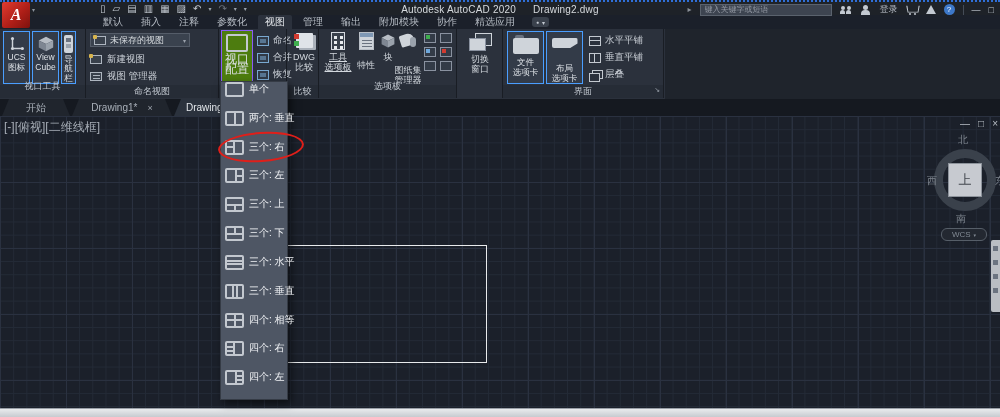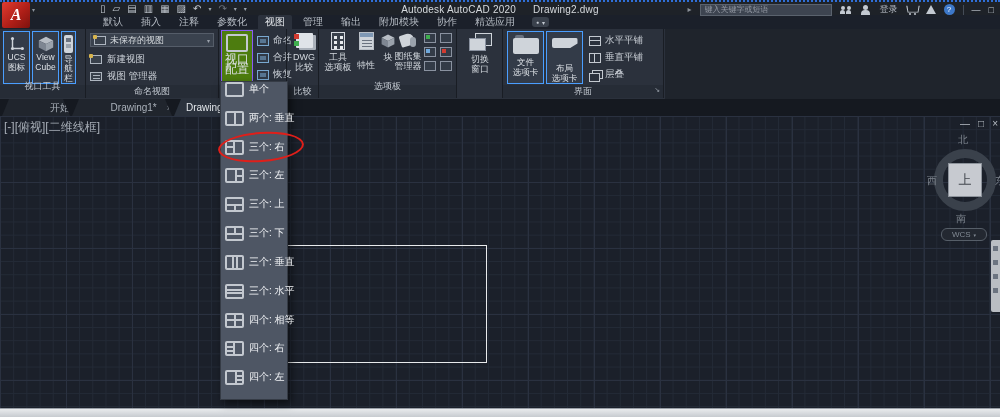--- a/index.html
+++ b/index.html
@@ -73,21 +73,21 @@
   .tbtn { position:absolute; top:2px; height:53px; border:1px solid #4a9eff; background:#333b48;
     display:flex; flex-direction:column; align-items:center; justify-content:flex-start;
     padding-top:3px; font-size:8.5px; line-height:9.5px; color:#dde1e6; text-align:center; }
   .btn-plain { position:absolute; display:flex; flex-direction:column; align-items:center;
     font-size:9px; line-height:10px; color:#d3d8de; text-align:center;justify-content:flex-end; }
 
   .navbar-ic { width:9px; height:18px; background:#cfd4da; border-radius:2px; position:relative; }
   .navbar-ic::before { content:""; position:absolute; left:2px; top:3px; width:5px; height:4px; background:#6b7380; }
   .navbar-ic::after  { content:""; position:absolute; left:2px; top:9px; width:5px; height:4px; background:#9aa2ac; }
 
-  .nvdrop { position:absolute; left:90px; top:4px; width:124px; height:14px; background:#3a424e;
+  .nvdrop { position:absolute; left:90px; top:4px; width:100px; height:14px; background:#3a424e;
     border:1px solid #555d69; display:flex; align-items:center; gap:4px; padding:0 3px;
     font-size:9px; color:#d6dade; }
   .nvdrop .c { margin-left:auto; font-size:6px; color:#9aa1ab; }
   .nv-ic { width:12px; height:9px; border:1px solid #aeb6c0; background:#39414c; position:relative; flex:0 0 auto; }
   .nv-ic.star::before { content:""; position:absolute; left:-2px; top:-2px; width:4px; height:4px;
     background:#d8b54e; border-radius:1px; }
   .nv-ic.lines::before { content:""; position:absolute; left:2px; top:2px; width:7px; height:1px;
     background:#aeb6c0; box-shadow:0 3px 0 #aeb6c0; }
   .nvrow { position:absolute; left:90px; display:flex; align-items:center; gap:5px;
     font-size:9.5px; color:#ccd1d8; }
@@ -144,21 +144,21 @@
   .tile-ic.v::before { content:""; position:absolute; top:0; bottom:0; left:50%; margin-left:-1px; width:1px; background:#c3c8cf; }
   .tile-ic.casc { border:none; }
   .tile-ic.casc::before { content:""; position:absolute; left:3px; top:0; width:9px; height:7px; border:1px solid #c3c8cf; }
   .tile-ic.casc::after { content:""; position:absolute; left:0; top:3px; width:9px; height:7px;
     border:1px solid #c3c8cf; background:#2b313c; }
   .launcher { position:absolute; right:3px; top:1px; font-size:7px; color:#9aa1ab; }
 
   
   .ftabs { position:absolute; left:0; top:99px; width:1000px; height:17px; background:#151920; }
   .ftab { position:absolute; top:0; height:17px; background:#20252d; color:#a9b0b9; font-size:10px;
-    display:flex; align-items:center; justify-content:flex-end; gap:10px;
+    display:flex; align-items:center; justify-content:center; gap:10px;
     clip-path:polygon(7px 0, calc(100% - 7px) 0, 100% 100%, 0 100%); }
   .ftab.active { background:#2b323d; color:#e3e7eb; justify-content:flex-start; padding-left:12px; }
   .ftab .x { font-size:9px; color:#9aa1aa; }
 
   
   .canvas { position:absolute; left:0; top:116px; width:1000px; height:292px;
     background-color:#1b202a;
     background-image:
       linear-gradient(#2a3140 1px, transparent 1px),
       linear-gradient(90deg,#2a3140 1px, transparent 1px),
@@ -356,40 +356,40 @@
       <div class="btn-plain" style="left:290px; top:4px; width:28px;">
         <span class="dwg-ic"></span>
         <span class="l2" style="margin-top:4px">DWG</span>
         <span class="l2">比较</span>
       </div>
       <div class="plabel" style="left:287px; width:31px;">
         <span>比较</span>
       </div>
       <div class="pdiv" style="left:318px;"></div>
 
-      <div class="btn-plain" style="left:321px; top:3px; width:34px;">
+      <div class="btn-plain" style="left:321px; top:3px; width:34px;text-decoration:underline;">
         <span class="tool-ic"></span>
         <span class="l2" style="margin-top:2px">工具</span>
         <span class="l2">选项板</span>
       </div>
       <div class="btn-plain" style="left:352px; top:3px; width:28px;">
         <span class="prop-ic"></span>
         <span class="l2" style="margin-top:10px">特性</span>
       </div>
       <div class="btn-plain" style="left:376px; top:3px; width:24px;">
         <svg width="16" height="18" viewBox="0 0 20 20">
           <polygon points="10,2 18,6 10,10 2,6" fill="#b7bdc5"></polygon>
           <polygon points="2,6 10,10 10,18 2,14" fill="#7e8692"></polygon>
           <polygon points="18,6 10,10 10,18 18,14" fill="#9aa2ac"></polygon>
         </svg>
         <span class="l2" style="margin-top:2px">块</span>
       </div>
       <div class="btn-plain" style="left:392px; top:3px; width:32px;">
         <span class="sheet-ic"></span>
-        <span class="l2" style="margin-top:2px">图纸集</span>
+        <span class="l2" style="margin-top:16px">图纸集</span>
         <span class="l2">管理器</span>
       </div>
       <div class="pal-grid">
         <span class="pal-cell g"></span>
         <span class="pal-cell"></span>
         <span class="pal-cell b"></span>
         <span class="pal-cell r"></span>
         <span class="pal-cell"></span>
         <span class="pal-cell"></span>
       </div>
@@ -493,28 +493,28 @@
     </div>
     <div class="mi">
       <span class="vpi t-a"></span>
       <span>三个: 上</span>
     </div>
     <div class="mi">
       <span class="vpi t-b"></span>
       <span>三个: 下</span>
     </div>
     <div class="mi">
+      <span class="vpi t-h"></span>
+      <span>三个: 水平</span>
+    </div>
+    <div class="mi">
       <span class="vpi t-v"></span>
       <span>三个: 垂直</span>
     </div>
     <div class="mi">
-      <span class="vpi t-h"></span>
-      <span>三个: 水平</span>
-    </div>
-    <div class="mi">
       <span class="vpi f-e"></span>
       <span>四个: 相等</span>
     </div>
     <div class="mi">
       <span class="vpi f-r"></span>
       <span>四个: 右</span>
     </div>
     <div class="mi">
       <span class="vpi f-l"></span>
       <span>四个: 左</span>

